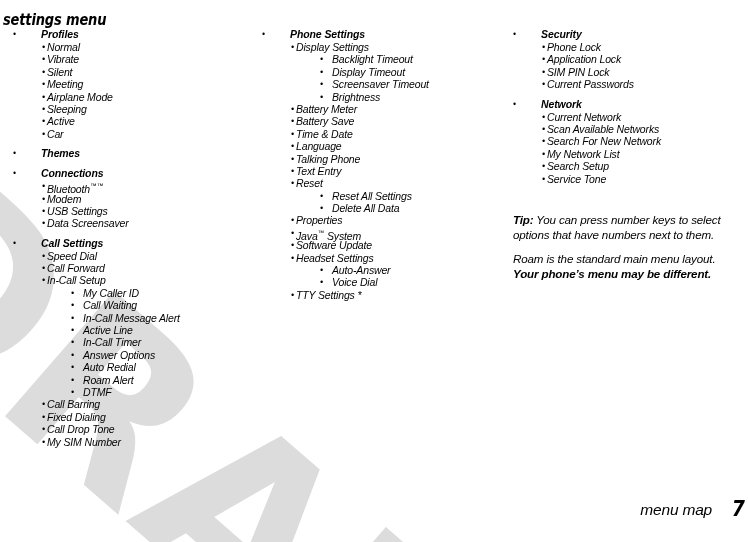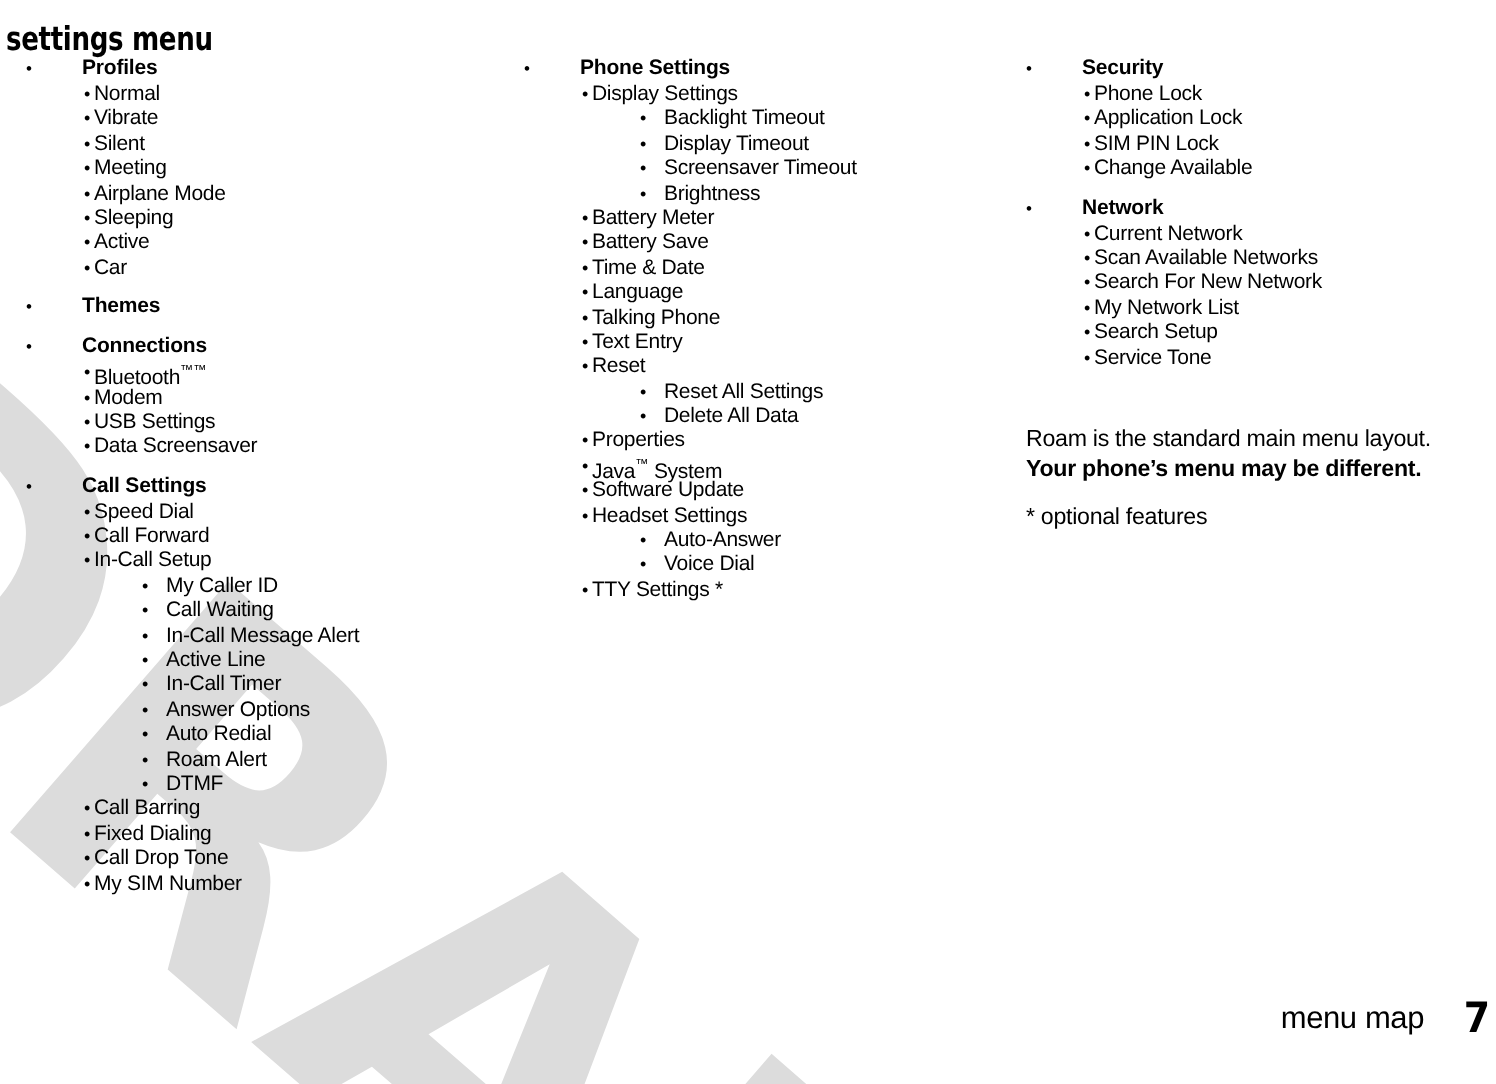--- a/index.html
+++ b/index.html
@@ -41,20 +41,21 @@
     transform-origin: 0 0;
     line-height: 1;
   }
 
   
   #page {
     position: relative;
     z-index: 2;
     width: 604px;
     height: 542px;
+    font-style: italic;
   }
 
   
   #page-title {
     position: absolute;
     left: 3px;
     top: -1px;
     font-family: "DejaVu Sans Condensed", "Liberation Sans Narrow", "Liberation Sans", sans-serif;
     font-weight: bold;
     font-size: 16.5px;
@@ -404,21 +405,21 @@
       <div class="row lvl2">
         <span class="bul">•</span>
         <span class="txt">Application Lock</span>
       </div>
       <div class="row lvl2">
         <span class="bul">•</span>
         <span class="txt">SIM PIN Lock</span>
       </div>
       <div class="row lvl2">
         <span class="bul">•</span>
-        <span class="txt">Change Available</span>
+        <span class="txt">Current Passwords</span>
       </div>
       <div class="gap"></div>
       <div class="row lvl1">
         <span class="bul">•</span>
         <span class="txt">Network</span>
       </div>
       <div class="row lvl2">
         <span class="bul">•</span>
         <span class="txt">Current Network</span>
       </div>
@@ -438,22 +439,22 @@
         <span class="bul">•</span>
         <span class="txt">Search Setup</span>
       </div>
       <div class="row lvl2">
         <span class="bul">•</span>
         <span class="txt">Service Tone</span>
       </div>
     </div>
 
   <div id="tip-block">
+    <p><span class="b">Tip:</span><span> You can press number keys to select options that have numbers next to them.</span></p>
     <p><span>Roam is the standard main menu layout. </span><span class="b">Your phone’s menu may be different.</span></p>
-    <p>* optional features</p>
   </div>
 
   <div id="footer">
     <div id="footer-label">menu map</div>
     <div id="footer-page">7</div>
   </div>
 
 </div>
 
 </body></html>

